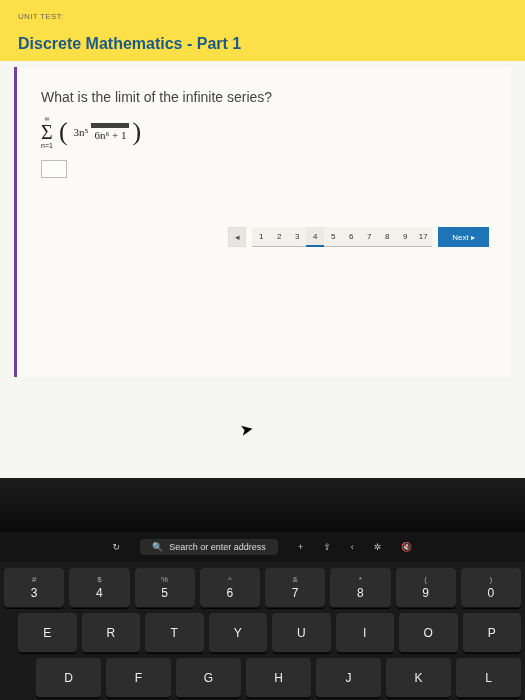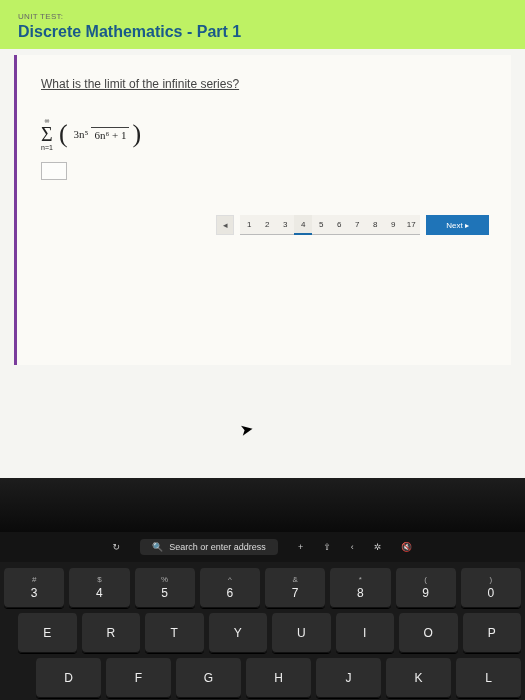--- a/index.html
+++ b/index.html
@@ -6,46 +6,45 @@
     body {
       width: 525px;
       height: 700px;
       font-family: Arial, sans-serif;
       background: #f5f5f2;
       overflow: hidden;
       position: relative;
     }
     .page-header {
       padding: 12px 18px 8px;
-      background: #bef264;
+      background: #fde047;
     }
     .unit-test-label {
       font-size: 8px;
       color: #666;
       letter-spacing: 0.3px;
     }
     .course-title {
       font-size: 16px;
       font-weight: 600;
       color: #1a5a8a;
-      margin-top: 2px;
+      margin-top: 14px;
     }
     .content-area {
       position: relative;
       margin: 6px 14px 0;
       padding: 22px 22px 22px 24px;
       background: #fbfaf6;
       border-left: 3px solid #7a3c9c;
       min-height: 310px;
     }
     .question-text {
-      font-size: 12px;
+      font-size: 14px;
       color: #444;
-      margin-bottom: 26px;
-      text-decoration: underline;
+      margin-bottom: 10px;
     }
     .formula {
       margin: 8px 0 10px;
       display: flex;
       align-items: center;
       gap: 6px;
       color: #222;
     }
     .sigma-block {
       display: flex;
@@ -65,21 +64,21 @@
     .fraction {
       display: flex;
       flex-direction: row;
       align-items: center;
       margin: 0 3px;
       font-size: 11px;
     }
     .frac-num { padding: 0 3px 1px; }
     .frac-den {
       padding: 1px 3px 0;
-      border-top: 1px solid #404040;
+      border-top: 5px solid #404040;
     }
     .instruction-text {
       font-size: 8px;
       color: #555;
       margin-bottom: 14px;
     }
     .answer-box {
       width: 26px;
       height: 18px;
       border: 1px solid #bbb;
@@ -112,21 +111,21 @@
       font-size: 8px;
       color: #333;
       background: #f3f1ec;
       border-bottom: 1px solid #bbb;
     }
     .pager-num.current { border-bottom: 2px solid #1a6aa8; background: #eceae4; }
     .pager-next {
       background: #1f74b8;
       color: #fff;
       font-size: 8px;
-      padding: 0 20px;
+      padding: 0 14px;
       display: flex;
       align-items: center;
       margin-left: 6px;
     }
     .cursor {
       position: absolute;
       left: 240px;
       top: 420px;
       font-size: 16px;
       color: #000;

